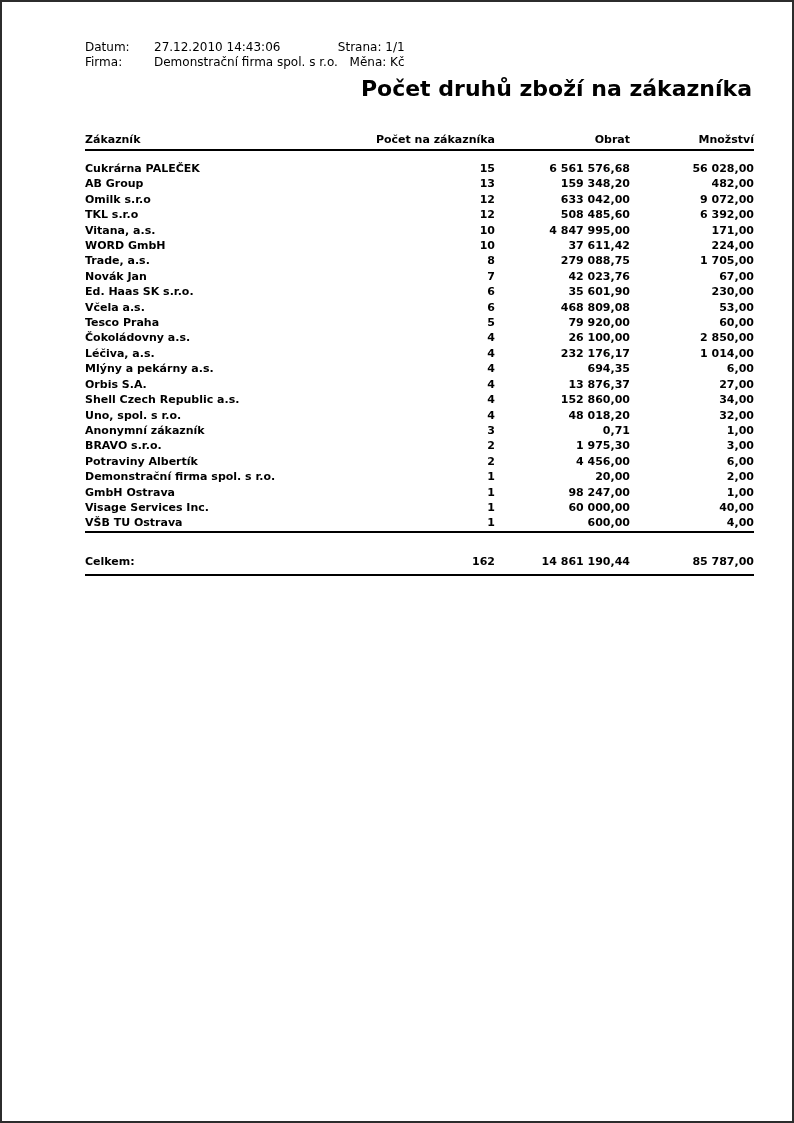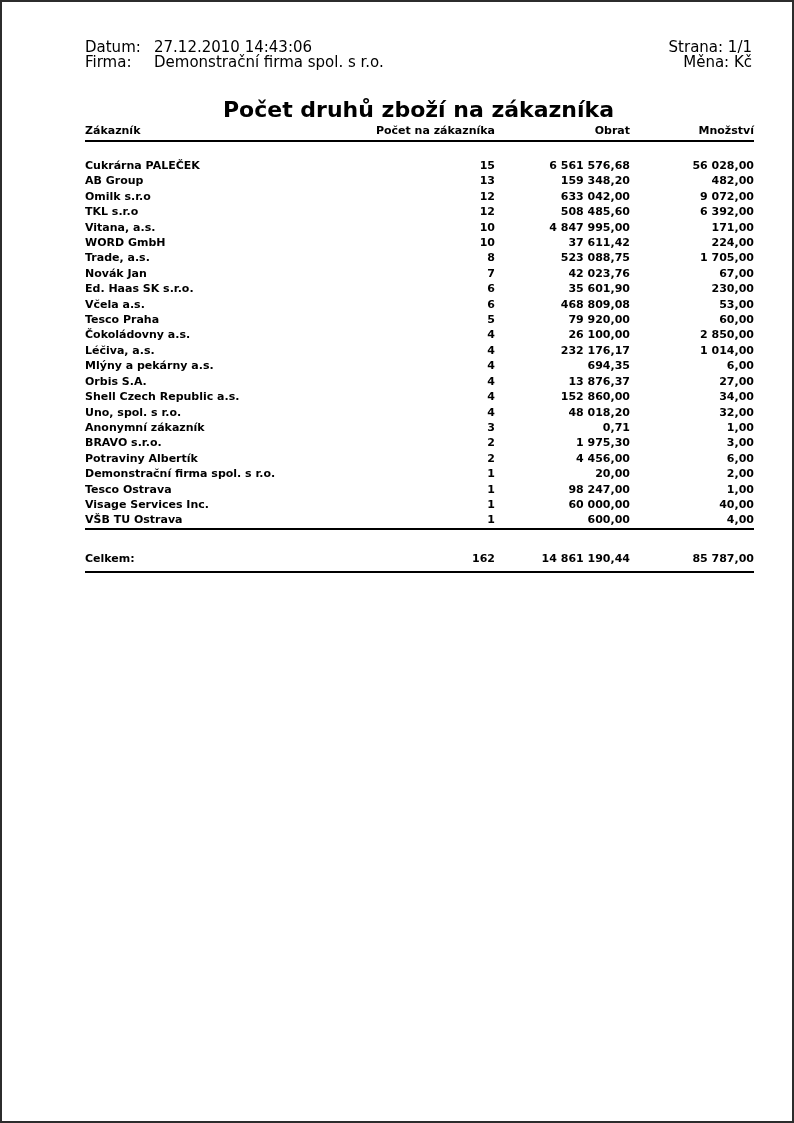--- a/index.html
+++ b/index.html
@@ -12,38 +12,37 @@
     color: #000000;
     overflow: hidden;
   }
   .report {
     margin-left: 83px;
     margin-right: 40px;
     padding-top: 38px;
   }
   .meta {
     display: flex;
-    justify-content: space-between;
-    font-size: 15px;
+    font-size: 12px;
     line-height: 15px;
   }
   .meta-left .meta-row { white-space: nowrap; }
   .meta-label { display: inline-block; width: 69px; }
   .meta-right { text-align: right; }
   .title {
-    text-align: center;
+    text-align: right;
     font-size: 22px;
     font-weight: bold;
-    margin-top: 27px;
+    margin-top: 6px;
     letter-spacing: 0px;
   }
   table.report-table {
     width: 100%;
     border-collapse: collapse;
-    margin-top: 2px;
+    margin-top: 32px;
     table-layout: fixed;
   }
   col.col-customer { width: 260px; }
   col.col-count    { width: 150px; }
   col.col-obrat    { width: 135px; }
   col.col-qty      { width: 124px; }
   thead th {
     font-size: 11px;
     font-weight: bold;
     padding: 0 0 3px 0;
@@ -52,21 +51,21 @@
   th.c-left, td.c-left { text-align: left; }
   th.c-num,  td.c-num  { text-align: right; }
   tbody td {
     font-size: 11px;
     font-weight: bold;
     line-height: 15.4px;
     padding: 0;
     white-space: nowrap;
     overflow: hidden;
   }
-  tbody tr:first-child td { padding-top: 16px; }
+  tbody tr:first-child td { padding-top: 10px; }
   tfoot td {
     font-size: 11px;
     font-weight: bold;
     border-top: 2px solid #000;
     border-bottom: 2px solid #000;
     padding: 22px 0 6px 0;
     white-space: nowrap;
   }
 </style>
 </head>
@@ -139,21 +138,21 @@
         </tr>
         <tr>
           <td class="c-left">WORD GmbH</td>
           <td class="c-num">10</td>
           <td class="c-num">37 611,42</td>
           <td class="c-num">224,00</td>
         </tr>
         <tr>
           <td class="c-left">Trade, a.s.</td>
           <td class="c-num">8</td>
-          <td class="c-num">523 088,75</td>
+          <td class="c-num">279 088,75</td>
           <td class="c-num">1 705,00</td>
         </tr>
         <tr>
           <td class="c-left">Novák Jan</td>
           <td class="c-num">7</td>
           <td class="c-num">42 023,76</td>
           <td class="c-num">67,00</td>
         </tr>
         <tr>
           <td class="c-left">Ed. Haas SK s.r.o.</td>
@@ -227,21 +226,21 @@
           <td class="c-num">4 456,00</td>
           <td class="c-num">6,00</td>
         </tr>
         <tr>
           <td class="c-left">Demonstrační firma spol. s r.o.</td>
           <td class="c-num">1</td>
           <td class="c-num">20,00</td>
           <td class="c-num">2,00</td>
         </tr>
         <tr>
-          <td class="c-left">Tesco Ostrava</td>
+          <td class="c-left">GmbH Ostrava</td>
           <td class="c-num">1</td>
           <td class="c-num">98 247,00</td>
           <td class="c-num">1,00</td>
         </tr>
         <tr>
           <td class="c-left">Visage Services Inc.</td>
           <td class="c-num">1</td>
           <td class="c-num">60 000,00</td>
           <td class="c-num">40,00</td>
         </tr>

